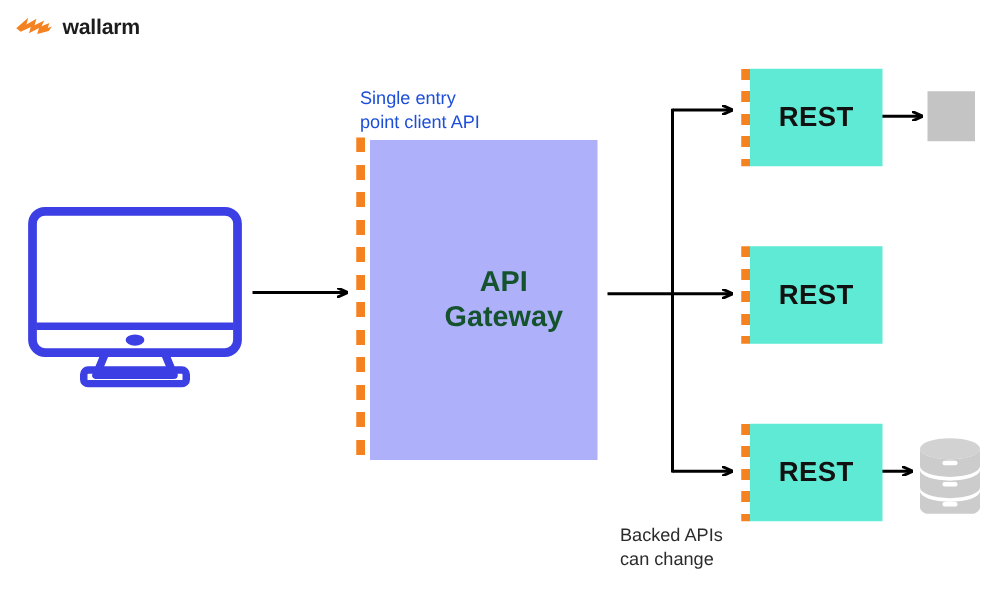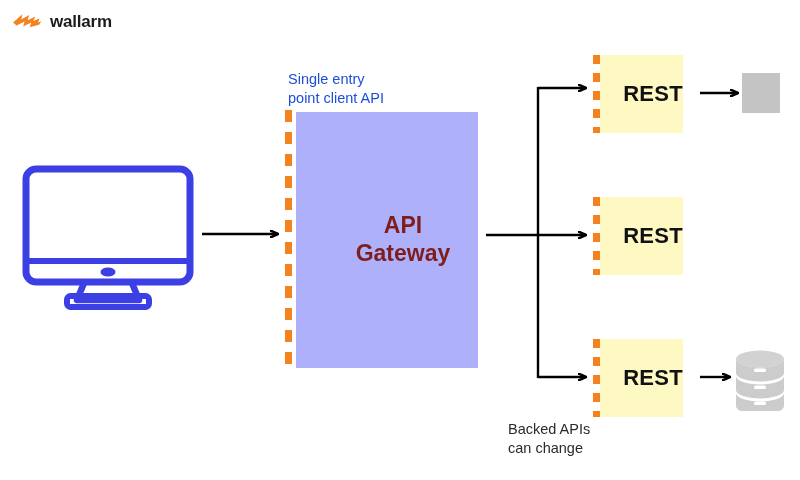--- a/index.html
+++ b/index.html
@@ -79,40 +79,40 @@
     display: flex;
     align-items: center;
     justify-content: center;
   }
   .gateway-label {
     font-family: "Liberation Sans", sans-serif;
     font-size: 23px;
     font-weight: 700;
     line-height: 1.2;
     text-align: center;
-    color: #7f1d1d;
+    color: #14532d;
     white-space: pre-line;
     margin-left: 32px;
   }
 
   .gateway-note {
     position: absolute;
     left: 288px;
     top: 70px;
     width: 170px;
     font-family: "Liberation Sans", sans-serif;
     font-size: 14.5px;
     line-height: 1.28;
     color: #1d4ed8;
     white-space: pre-line;
   }
 
   .backend-note {
     position: absolute;
-    left: 508px;
+    left: 496px;
     top: 420px;
     width: 180px;
     font-family: "Liberation Sans", sans-serif;
     font-size: 14.5px;
     line-height: 1.28;
     color: #2b2b2b;
     white-space: pre-line;
   }
 
   
@@ -121,26 +121,26 @@
     width: 7px;
     height: 78px;
     background: repeating-linear-gradient(
       to bottom,
       #F58220 0px, #F58220 9px,
       rgba(255,255,255,0) 9px, rgba(255,255,255,0) 18px
     );
   }
   .rest-box {
     position: absolute;
-    width: 83px;
+    width: 106px;
     height: 78px;
-    background: #fef9c3;
+    background: #5eead4;
     display: flex;
     align-items: center;
-    justify-content: flex-end;
+    justify-content: center;
   }
   .rest-label {
     font-family: "Liberation Sans", sans-serif;
     font-size: 22px;
     font-weight: 700;
     color: #111111;
     letter-spacing: 0.3px;
   }
 
   

